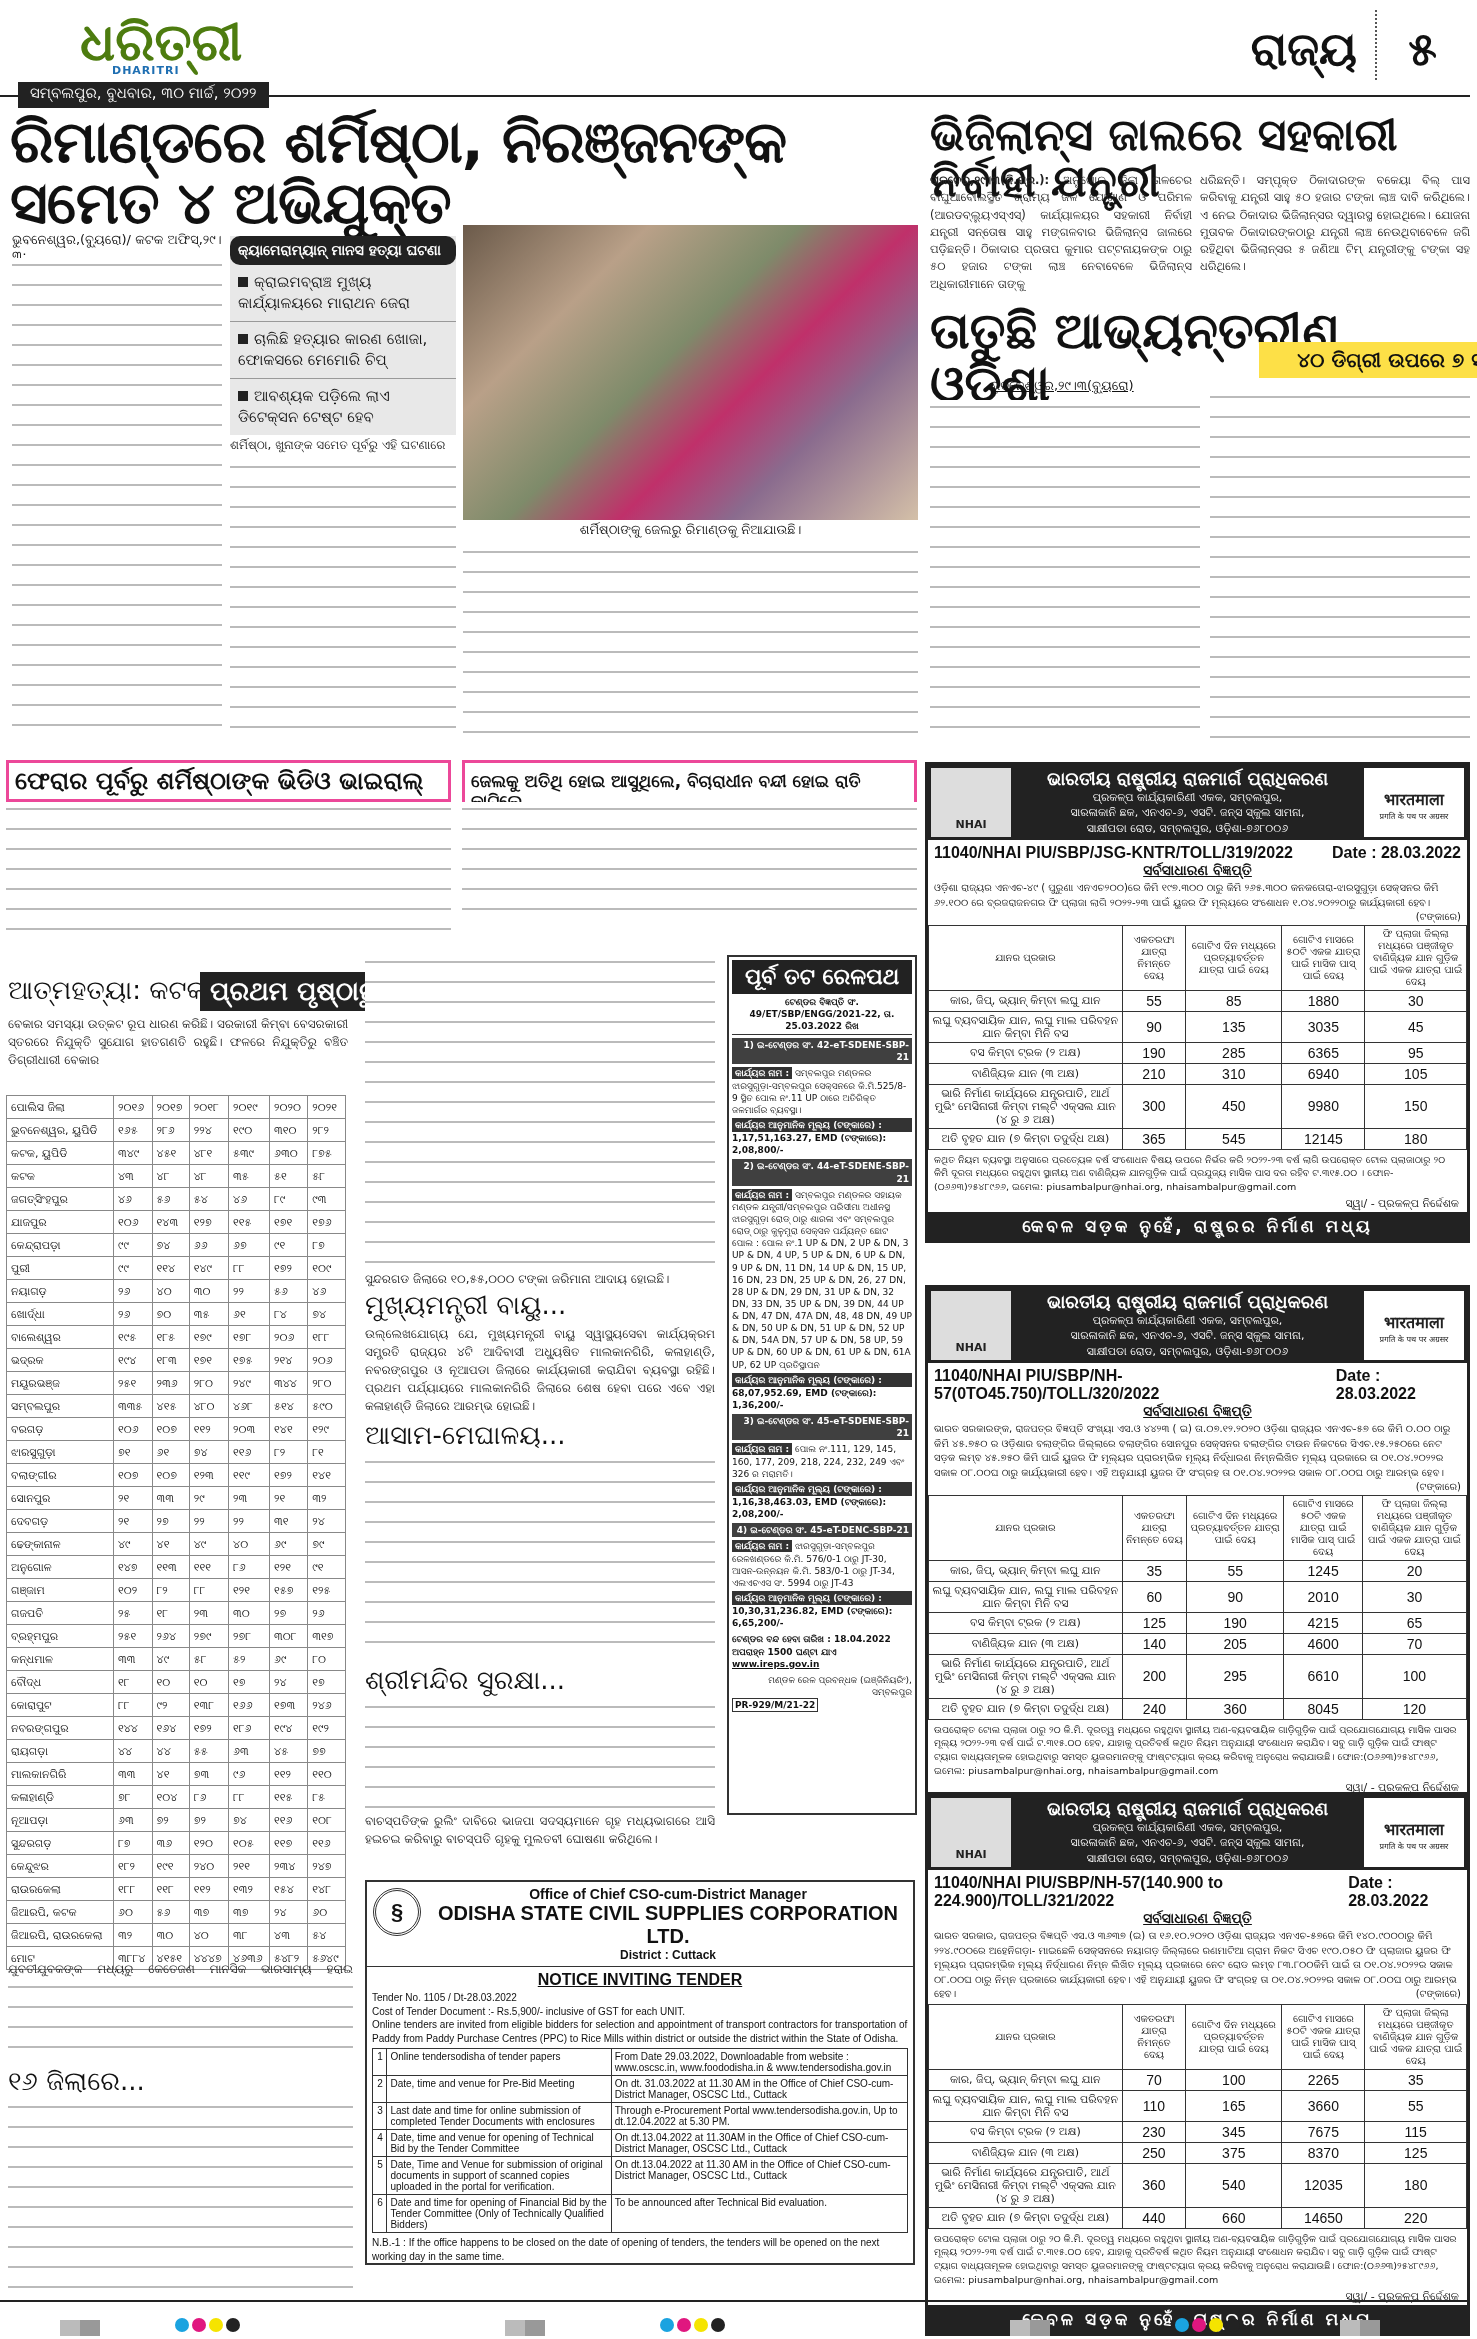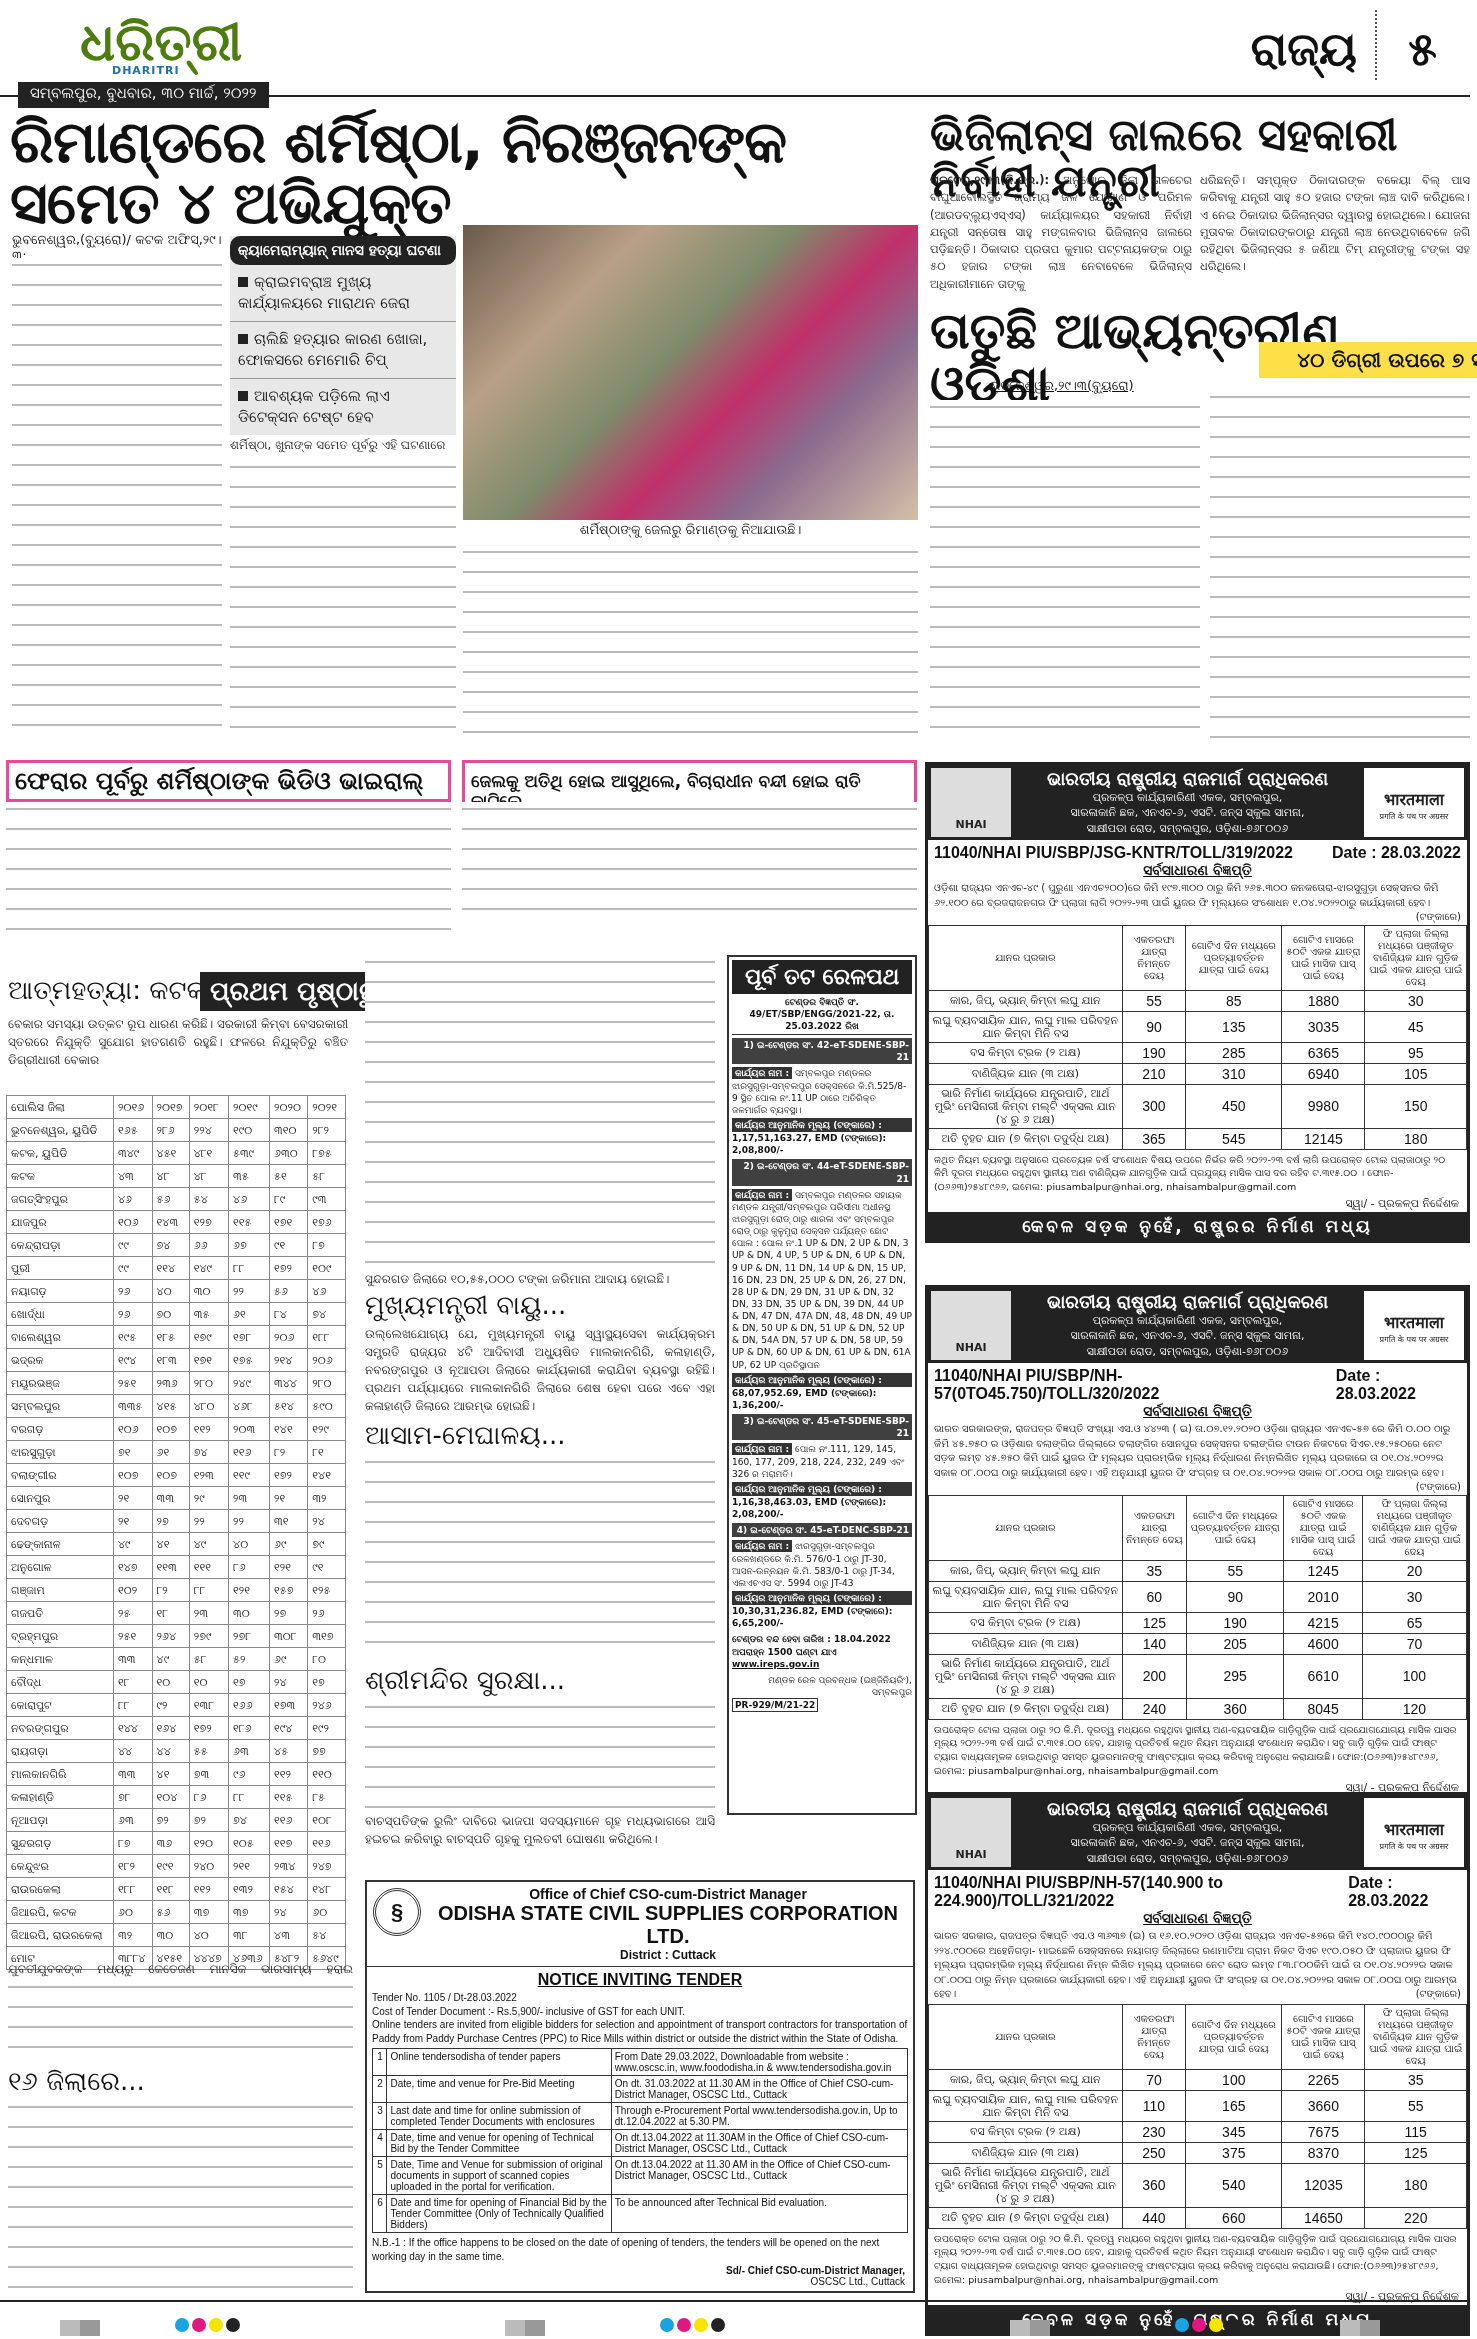--- a/index.html
+++ b/index.html
@@ -780,24 +780,20 @@
           <td>On dt.13.04.2022 at 11.30 AM in the Office of Chief CSO-cum-District Manager, OSCSC Ltd., Cuttack</td>
         </tr>
         <tr>
           <td class="n">6</td>
           <td style="width:42%">Date and time for opening of Financial Bid by the Tender Committee (Only of Technically Qualified Bidders)</td>
           <td>To be announced after Technical Bid evaluation.</td>
         </tr>
       </tbody>
     </table>
   <p>N.B.-1 : If the office happens to be closed on the date of opening of tenders, the tenders will be opened on the next working day in the same time.</p>
-  <div class="oscsc-sign">
-    <div style="font-weight:bold;">Sd/- Chief CSO-cum-District Manager,</div>
-    <div>OSCSC Ltd., Cuttack</div>
-  </div>
 </div>
 
 <div class="abs bottomline"></div>
 <div class="abs reg" style="left:60px;"></div>
 <div class="abs dots" style="left:175px;" id="dots1">
     <span style="background: rgb(26, 163, 224);"></span>
     <span style="background: rgb(224, 23, 127);"></span>
     <span style="background: rgb(245, 228, 0);"></span>
     <span style="background: rgb(34, 34, 34);"></span>
   </div>

